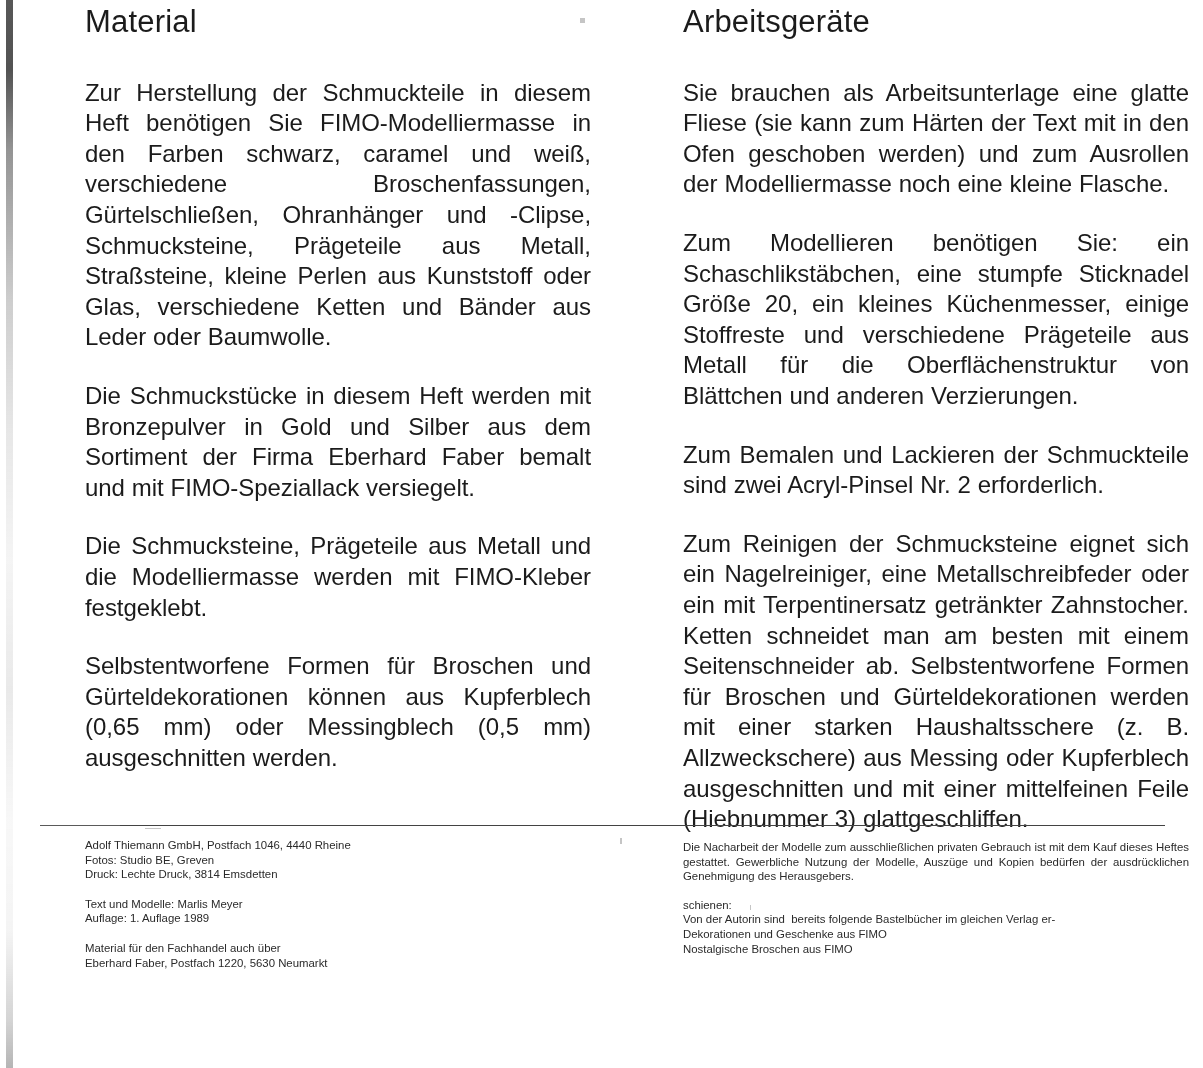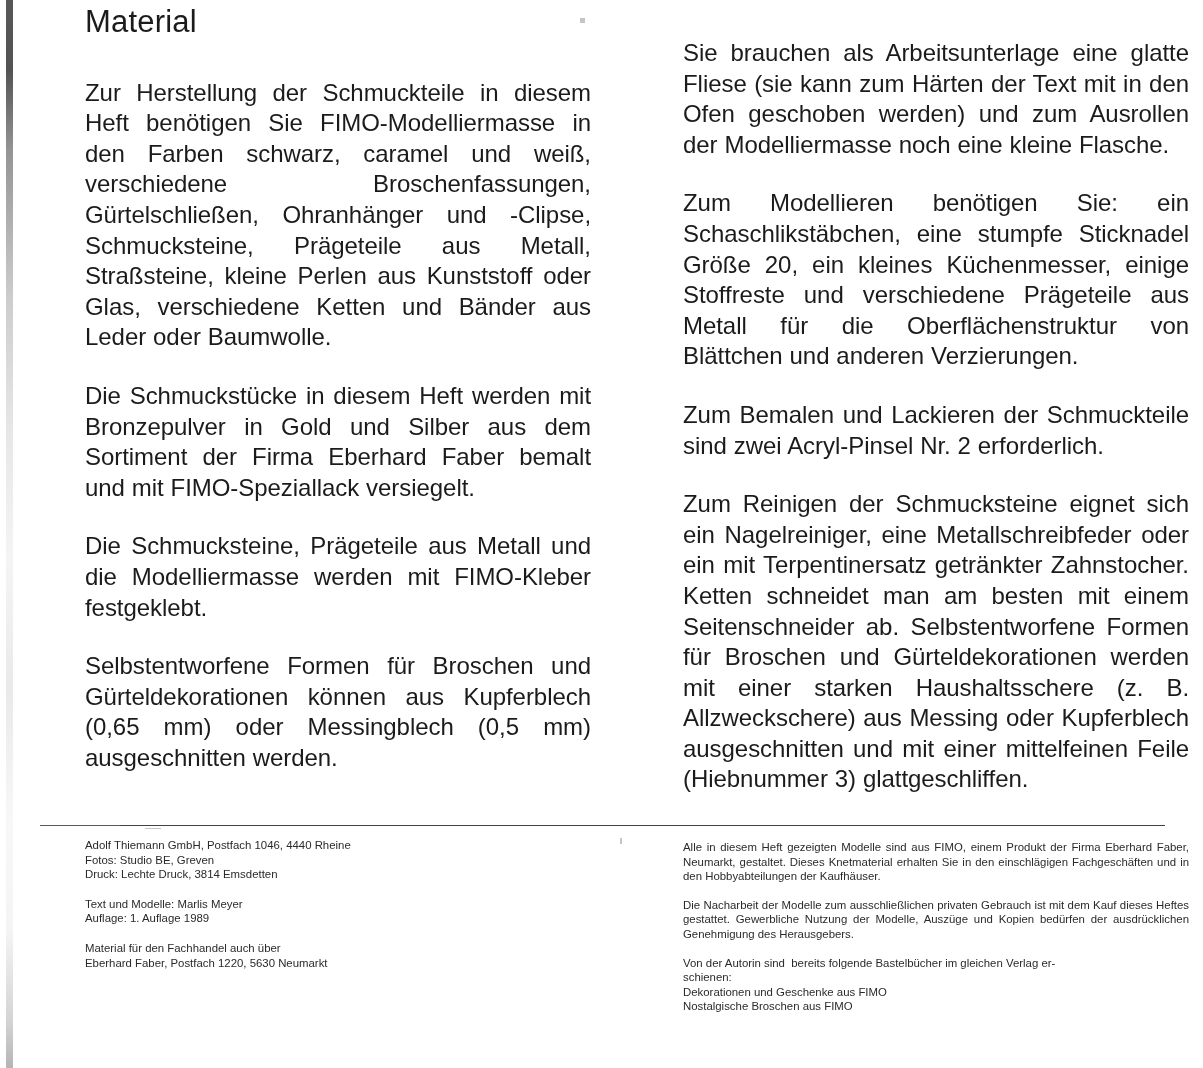--- a/index.html
+++ b/index.html
@@ -130,20 +130,21 @@
   <div class="col col-left">
     <h1 class="heading">Material</h1>
 
     <p class="body">Zur Herstellung der Schmuckteile in diesem Heft benötigen Sie FIMO-Modelliermasse in den Farben schwarz, caramel und weiß, verschiedene Broschenfassungen, Gürtelschließen, Ohranhänger und -Clipse, Schmucksteine, Prägeteile aus Metall, Straßsteine, kleine Perlen aus Kunststoff oder Glas, verschiedene Ketten und Bänder aus Leder oder Baumwolle.</p>
     <p class="body">Die Schmuckstücke in diesem Heft werden mit Bronzepulver in Gold und Silber aus dem Sortiment der Firma Eberhard Faber bemalt und mit FIMO-Speziallack versiegelt.</p>
     <p class="body">Die Schmucksteine, Prägeteile aus Metall und die Modelliermasse werden mit FIMO-Kleber festgeklebt.</p>
     <p class="body last">Selbstentworfene Formen für Broschen und Gürteldekorationen können aus Kupferblech (0,65 mm) oder Messingblech (0,5 mm) ausgeschnitten werden.</p>
   </div>
 
   <div class="col col-right">
+    <h1 class="heading">Arbeitsgeräte</h1>
 
     <p class="body">Sie brauchen als Arbeitsunterlage eine glatte Fliese (sie kann zum Härten der Text mit in den Ofen geschoben werden) und zum Ausrollen der Modelliermasse noch eine kleine Flasche.</p>
     <p class="body">Zum Modellieren benötigen Sie: ein Schaschlikstäbchen, eine stumpfe Sticknadel Größe 20, ein kleines Küchenmesser, einige Stoffreste und verschiedene Prägeteile aus Metall für die Oberflächenstruktur von Blättchen und anderen Verzierungen.</p>
     <p class="body">Zum Bemalen und Lackieren der Schmuckteile sind zwei Acryl-Pinsel Nr. 2 erforderlich.</p>
     <p class="body last">Zum Reinigen der Schmucksteine eignet sich ein Nagelreiniger, eine Metallschreibfeder oder ein mit Terpentinersatz getränkter Zahnstocher. Ketten schneidet man am besten mit einem Seitenschneider ab. Selbstentworfene Formen für Broschen und Gürteldekorationen werden mit einer starken Haushaltsschere (z. B. Allzweckschere) aus Messing oder Kupferblech ausgeschnitten und mit einer mittelfeinen Feile (Hiebnummer 3) glattgeschliffen.</p>
   </div>
 
   <div class="rule"></div>
 
   <div class="footer-col footer-left">
@@ -156,23 +157,22 @@
       <span class="ln">Text und Modelle: Marlis Meyer</span>
       <span class="ln">Auflage: 1. Auflage 1989</span>
     </div>
     <div class="blk">
       <span class="ln">Material für den Fachhandel auch über</span>
       <span class="ln">Eberhard Faber, Postfach 1220, 5630 Neumarkt</span>
     </div>
   </div>
 
   <div class="footer-col footer-right">
-    <div class="blk">Alle in diesem Heft gezeigten Modelle sind aus FIMO, einem Produkt der Firma Eberhard Faber, Neumarkt, gestaltet. Dieses Knetmaterial erhalten Sie in den einschlägigen Fachgeschäften und in den Hobbyabteilungen der Kaufhäuser.</div>
     <div class="blk">Die Nacharbeit der Modelle zum ausschließlichen privaten Gebrauch ist mit dem Kauf dieses Heftes gestattet. Gewerbliche Nutzung der Modelle, Auszüge und Kopien bedürfen der ausdrücklichen Genehmigung des Herausgebers.</div>
     <div class="blk tight">
+      <span class="ln">schienen:</span>
       <span class="ln">Von der Autorin sind  bereits folgende Bastelbücher im gleichen Verlag er-</span>
-      <span class="ln">schienen:</span>
       <span class="ln">Dekorationen und Geschenke aus FIMO</span>
       <span class="ln">Nostalgische Broschen aus FIMO</span>
     </div>
   </div>
 
 </div>
 
 </body></html>

